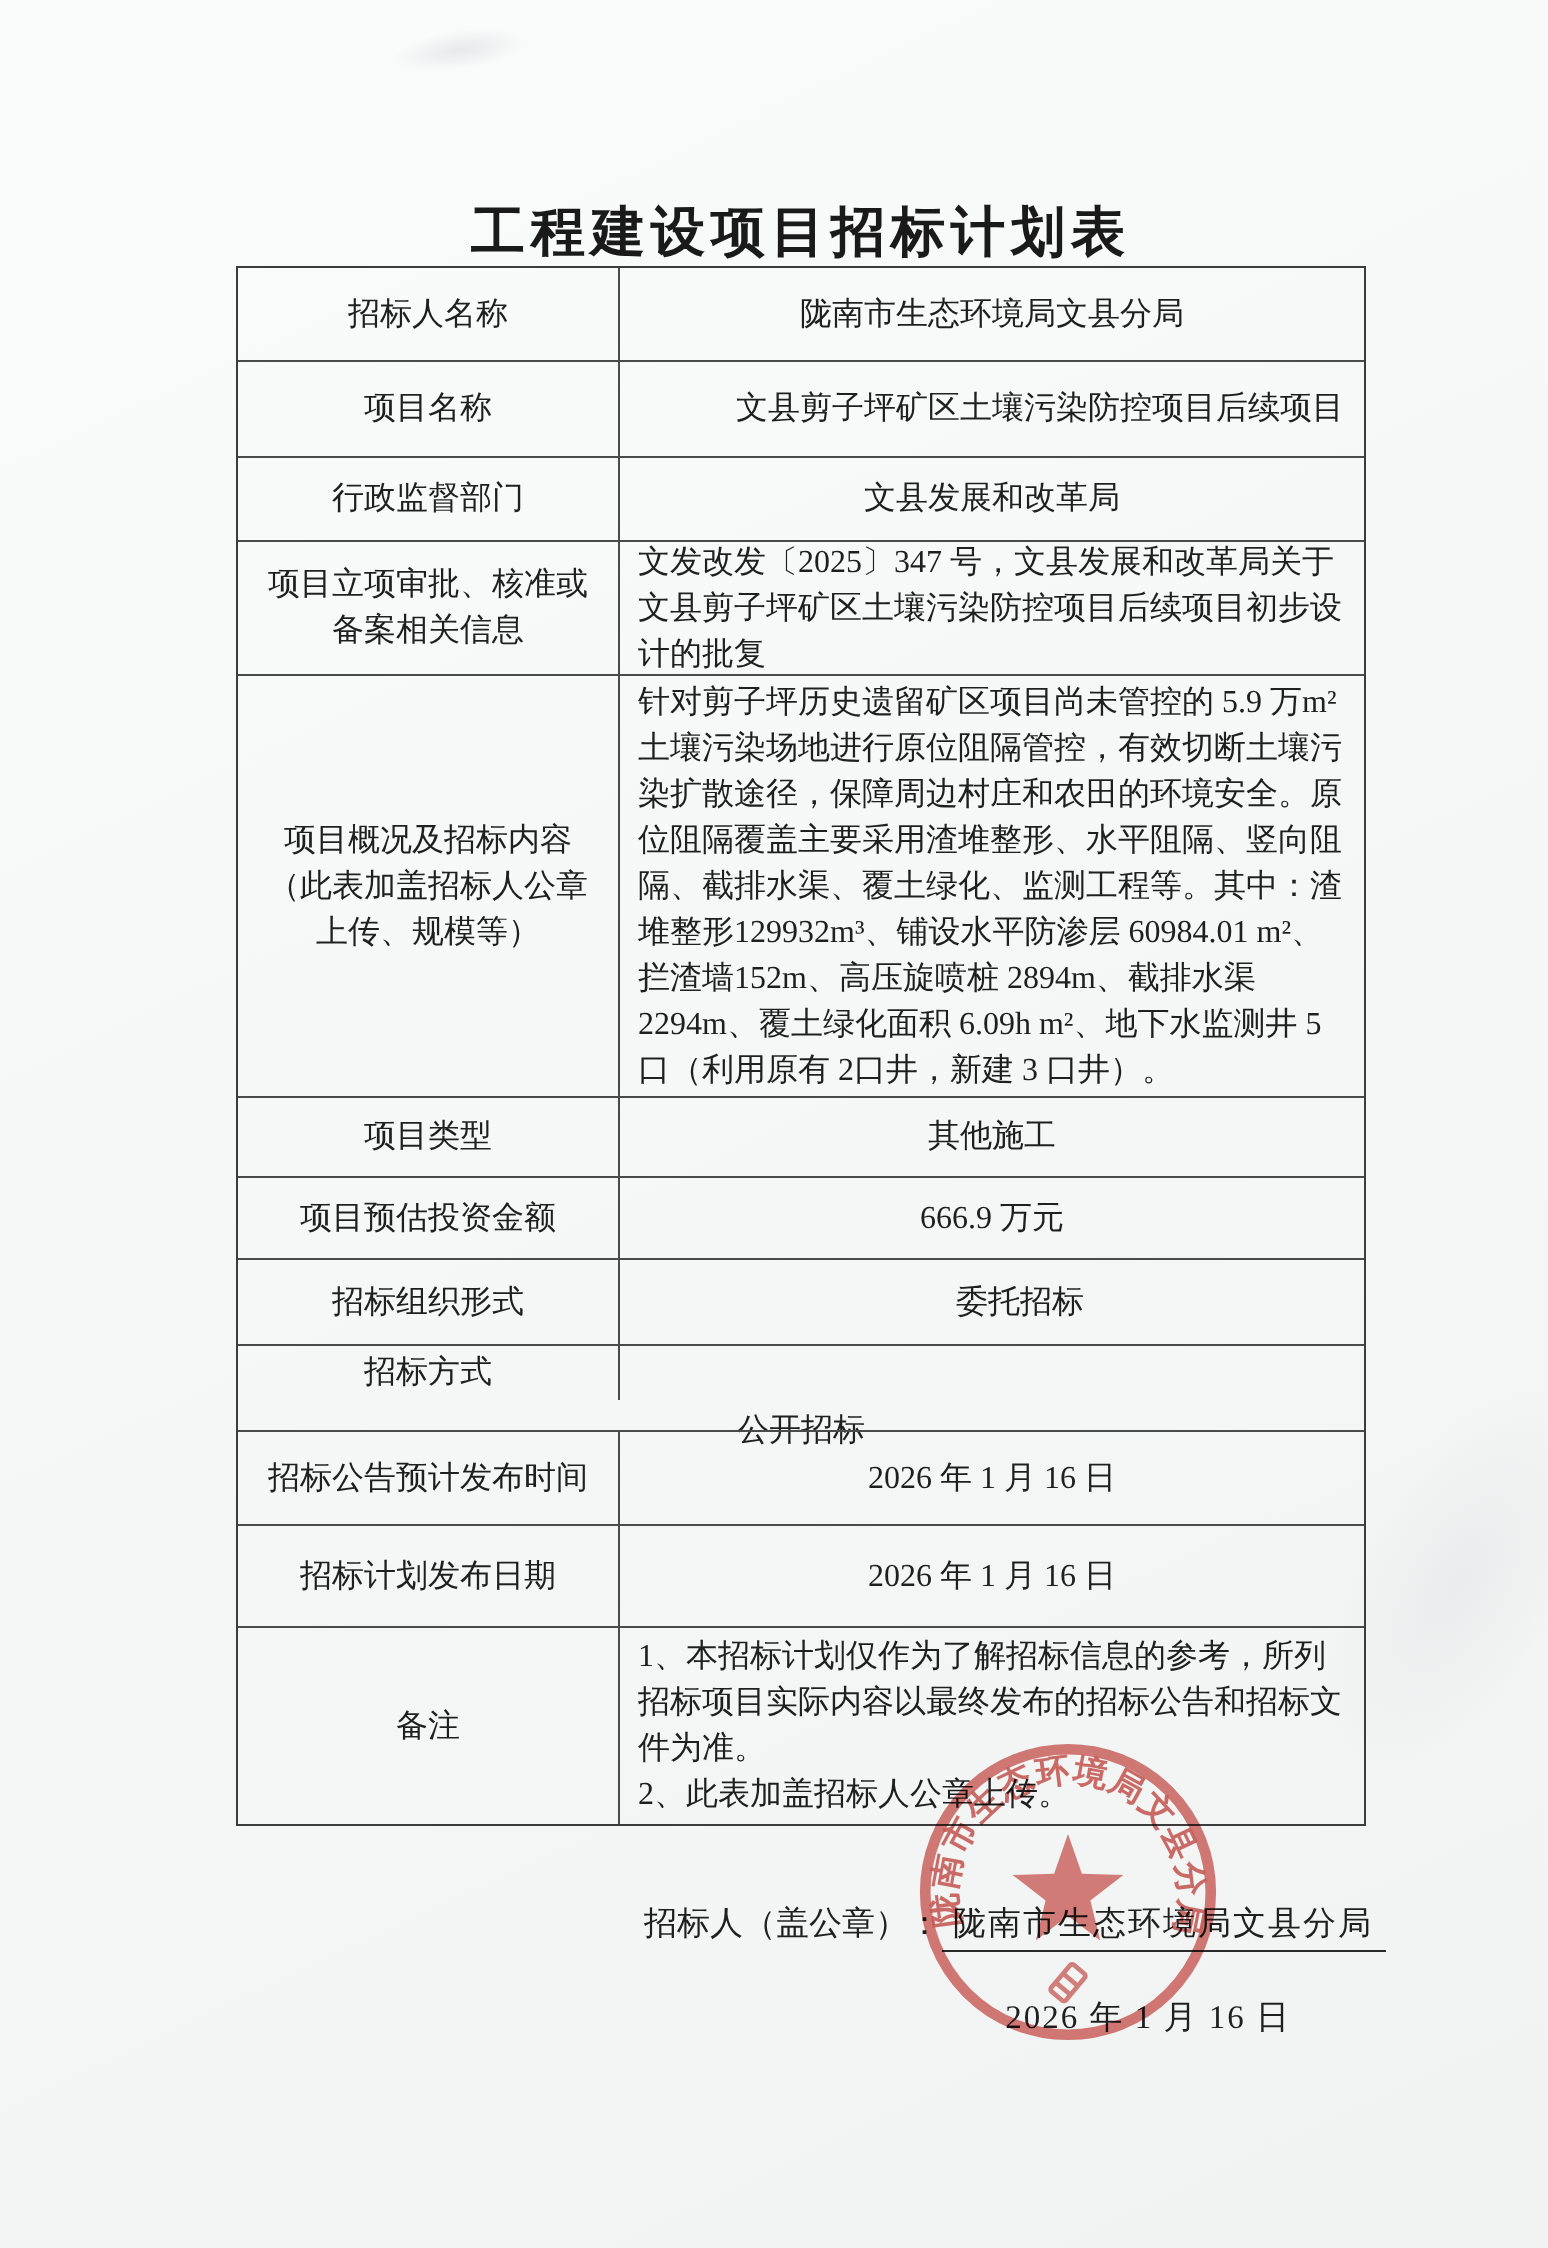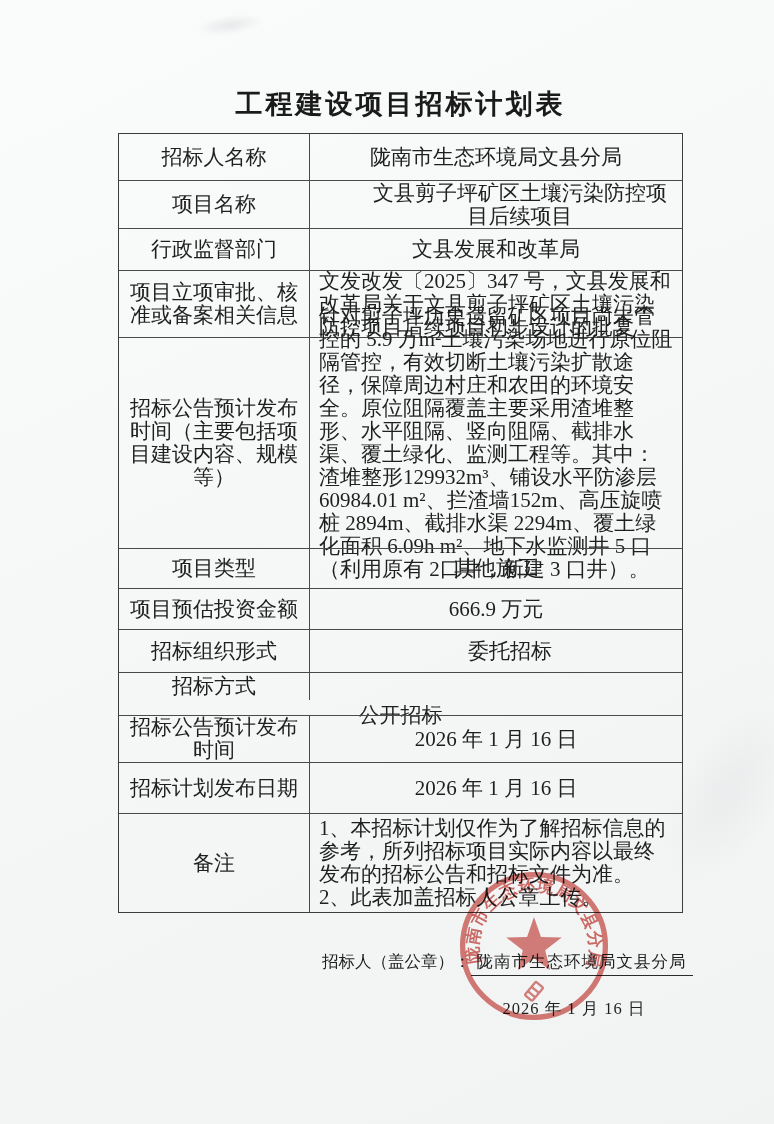--- a/index.html
+++ b/index.html
@@ -15,21 +15,21 @@
     position: absolute; left: 185px; top: 12px; width: 90px; height: 26px;
     background: radial-gradient(closest-side, rgba(150,155,160,0.18), rgba(150,155,160,0) 75%);
     transform: rotate(-8deg);
   }
   .streak {
     position: absolute; right: -30px; top: 640px; width: 150px; height: 300px;
     background: radial-gradient(closest-side, rgba(160,165,170,0.10), rgba(160,165,170,0) 70%);
     transform: rotate(30deg);
   }
   .doc-title {
-    position: absolute; left: 118px; top: 86px; width: 565px;
+    position: absolute; left: 118px; top: 98px; width: 565px;
     text-align: center; font-size: 27px; font-weight: bold;
     letter-spacing: 3px; color: #1a1a1a;
   }
   .bid-table {
     position: absolute; left: 118px; top: 133px; width: 565px;
     border: 1px solid #3c3c3c;
     display: flex; flex-direction: column;
   }
   .tr { display: flex; border-top: 1px solid #4a4a4a; }
   .tr:first-child { border-top: none; }
@@ -40,21 +40,21 @@
   .tr:nth-child(5)  { height: 211px; }
   .tr:nth-child(6)  { height: 40px; }
   .tr:nth-child(7)  { height: 41px; }
   .tr:nth-child(8)  { height: 43px; gap: 28px; }
   .tr:nth-child(9)  { height: 43px; flex-direction: column; }
   .tr:nth-child(10) { height: 47px; }
   .tr:nth-child(11) { height: 51px; }
   .tr:nth-child(12) { height: 99px; }
   .td {
     display: flex; align-items: center;
-    font-size: 21px; line-height: 23px; font-family: Liberation Serif, serif;
+    font-size: 16px; line-height: 23px; font-family: Liberation Serif, serif;
   }
   .td.label {
     width: 191px; border-right: 1px solid #4a4a4a;
     justify-content: center; text-align: center;
     padding: 2px 8px; flex-shrink: 0;
   }
   .td.value { flex: 1; padding: 4px 9px; }
   .td.value.c { justify-content: center; text-align: center; }
   .td.value.l { justify-content: flex-start; text-align: left; white-space: pre-line; }
   .footer-sign {
@@ -94,21 +94,21 @@
   </div>
   <div class="tr">
     <div class="td label">行政监督部门</div>
     <div class="td value c">文县发展和改革局</div>
   </div>
   <div class="tr">
     <div class="td label">项目立项审批、核准或备案相关信息</div>
     <div class="td value l">文发改发〔2025〕347 号，文县发展和改革局关于文县剪子坪矿区土壤污染防控项目后续项目初步设计的批复</div>
   </div>
   <div class="tr">
-    <div class="td label">招标公告预计发布时间（主要包括项目建设内容、规模等）</div>
+    <div class="td label">项目概况及招标内容（此表加盖招标人公章上传、规模等）</div>
     <div class="td value l">针对剪子坪历史遗留矿区项目尚未管控的 5.9 万m²土壤污染场地进行原位阻隔管控，有效切断土壤污染扩散途径，保障周边村庄和农田的环境安全。原位阻隔覆盖主要采用渣堆整形、水平阻隔、竖向阻隔、截排水渠、覆土绿化、监测工程等。其中：渣堆整形129932m³、铺设水平防渗层 60984.01 m²、拦渣墙152m、高压旋喷桩 2894m、截排水渠 2294m、覆土绿化面积 6.09h m²、地下水监测井 5 口（利用原有 2口井，新建 3 口井）。</div>
   </div>
   <div class="tr">
     <div class="td label">项目类型</div>
     <div class="td value c">其他施工</div>
   </div>
   <div class="tr">
     <div class="td label">项目预估投资金额</div>
     <div class="td value c">666.9 万元</div>
   </div>

